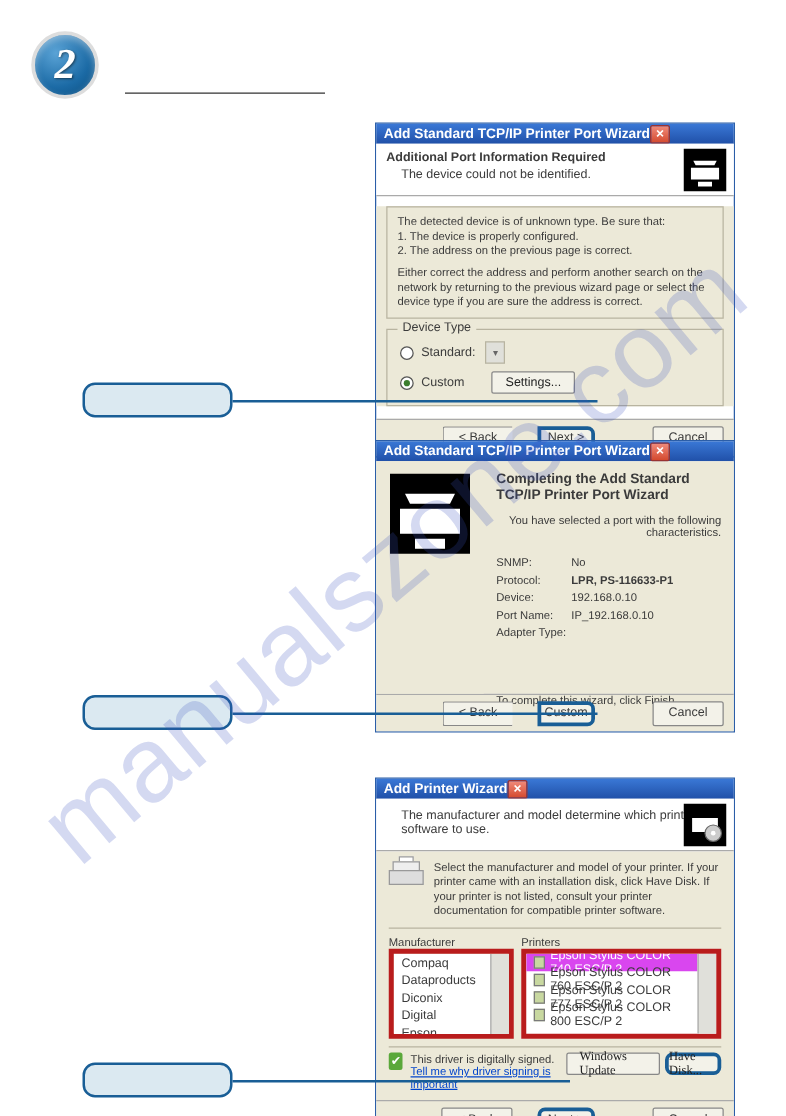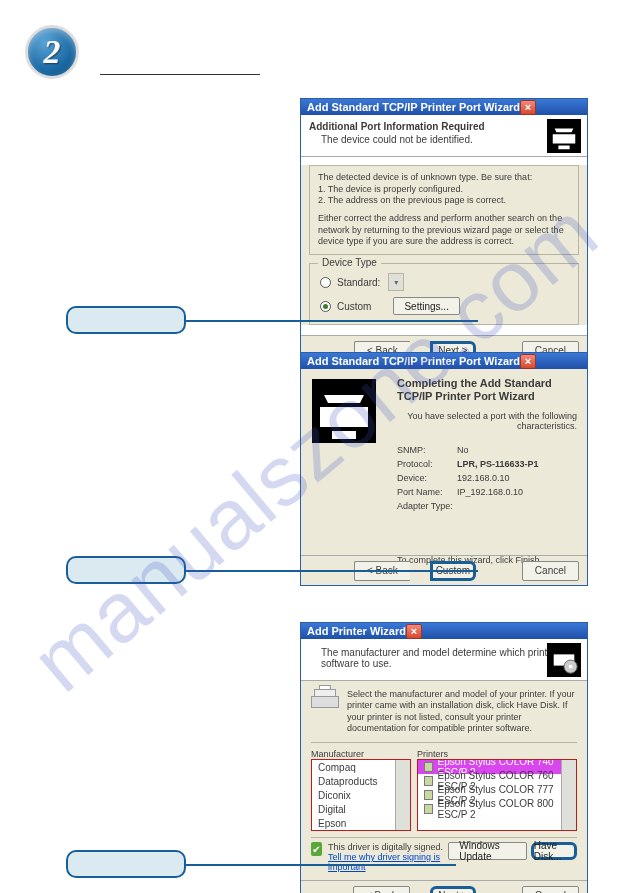--- a/index.html
+++ b/index.html
@@ -211,21 +211,21 @@
     padding-top:10px;
   }
   .side-icon {
     width:64px;height:64px;background:#000;display:flex;align-items:center;justify-content:center;
   }
   .kvrow { display:flex; height:14px; }
   .kvrow .k { width:60px; }
 
   
   .list-box {
-    background:#fff;border:1px solid #b91c1c;height:78px;overflow:auto;font-size:10px;
+    background:#fff;border:4px solid #b91c1c;height:78px;overflow:auto;font-size:10px;
   }
   .list-box .item { padding:2px 6px;height:14px;display:flex;align-items:center;gap:4px;}
   .list-box .item.sel { background:#d946ef;color:#fff;}
   .mfg-col { width:100px; }
   .prn-col { flex:1; }
   .scroll { width:15px;background:#e0e0da;border-left:1px solid #aaa;}
   .prn-ico {width:12px;height:10px;background:#c8d8a0;border:1px solid #7a7a7a;}
   .prn-large {width:28px;height:24px;position:relative;}
   .prn-large .top{position:absolute;top:0;left:3px;width:22px;height:8px;background:#eee;border:1px solid #999;}
   .prn-large .body{position:absolute;top:7px;left:0;width:28px;height:12px;background:#ddd;border:1px solid #999;}
@@ -404,21 +404,21 @@
       </div>
     </div>
     <div style="border-top:1px solid #b8b4a0;margin-top:6px;padding-top:4px;display:flex;align-items:flex-start;justify-content:space-between;">
       <div style="display:flex;gap:6px;align-items:flex-start;">
         <span class="green-ico">✔</span>
         <div>
           <div>This driver is digitally signed.</div>
           <a href="#" class="linklike">Tell me why driver signing is important</a>
         </div>
       </div>
-      <div style="display:flex;gap:4px;">
+      <div style="display:flex;gap:4px;font-family:Liberation Serif, serif;">
         <span class="small-btn">Windows Update</span>
         <span class="small-btn highlight" style="border-radius:6px;">Have Disk...</span>
       </div>
     </div>
   </div>
   <div class="button-bar">
     <span class="std-btn" style="min-width:46px;">&lt; Back</span>
     <span class="std-btn highlight" style="border-radius:6px;min-width:46px;">Next &gt;</span>
     <span style="width:6px"></span>
     <span class="std-btn">Cancel</span>

